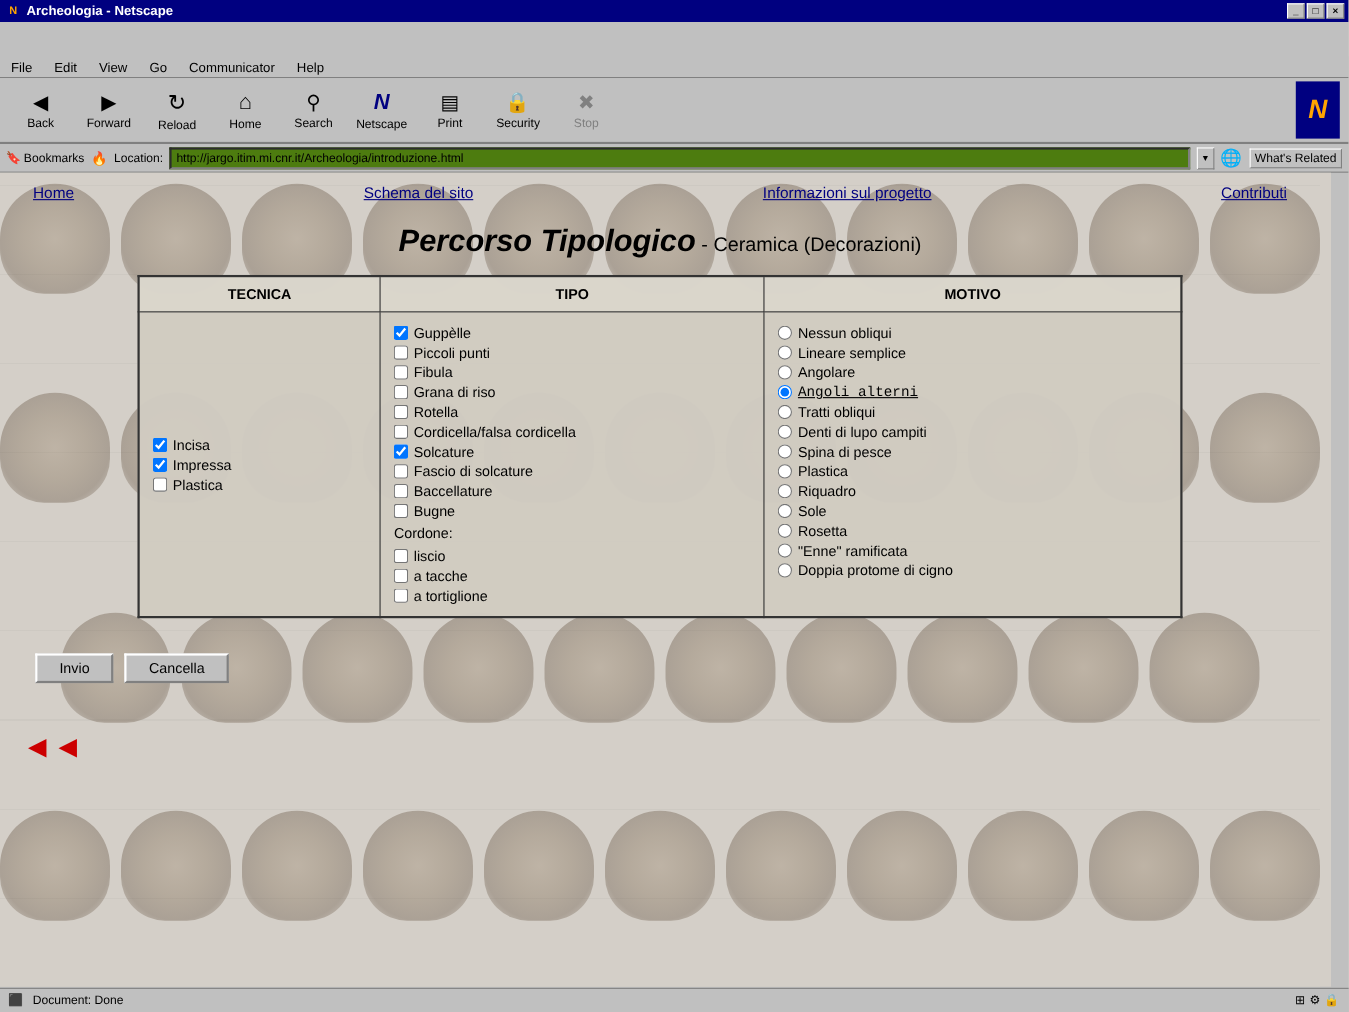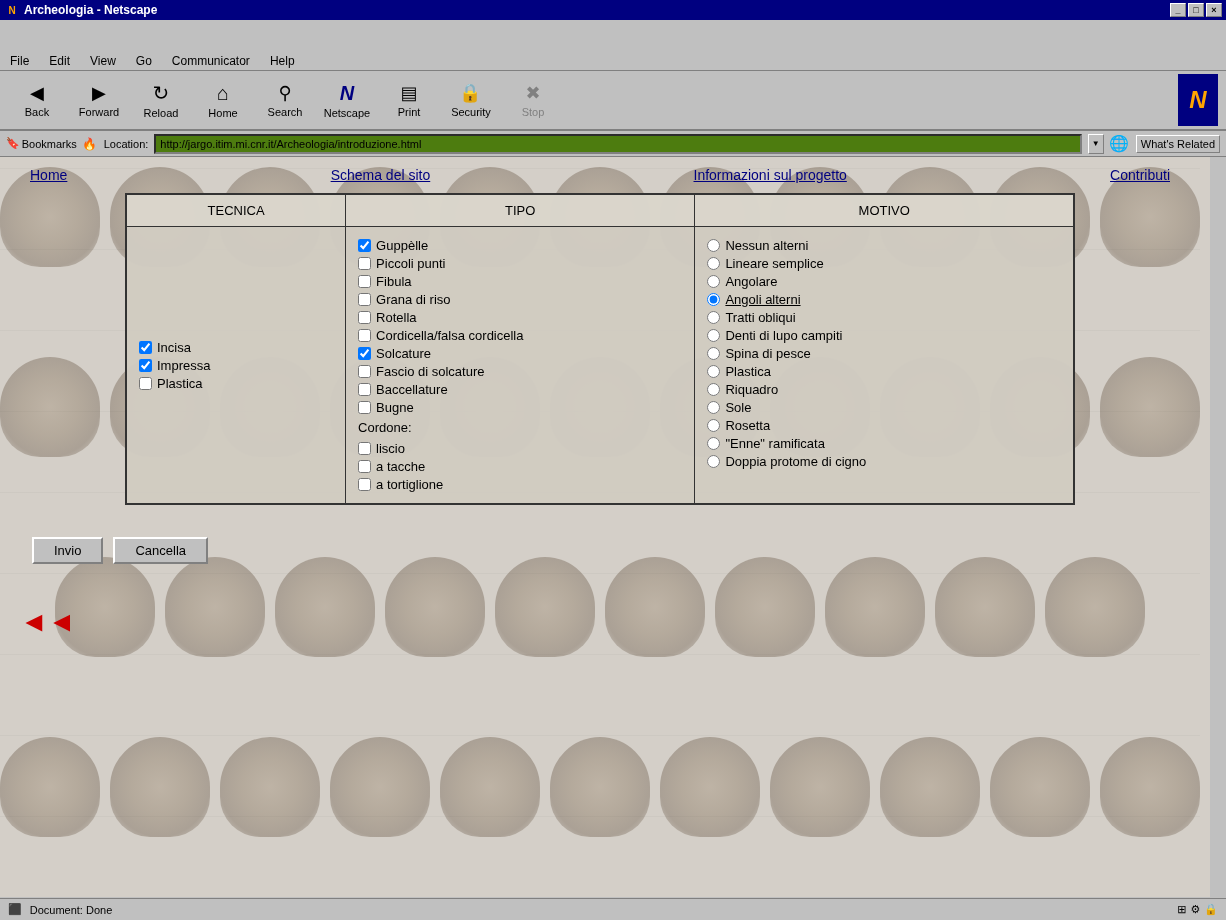--- a/index.html
+++ b/index.html
@@ -196,21 +196,21 @@
       border: 2px solid #333;
       border-collapse: collapse;
       background: rgba(200, 195, 185, 0.85);
     }
     #form-table th {
       background: rgba(220, 215, 205, 0.9);
       border: 1px solid #333;
       padding: 8px;
       text-align: center;
       font-size: 13px;
-      font-weight: normal;
+      font-weight: bold;
     }
     #form-table td {
       border: 1px solid #333;
       padding: 8px 12px;
       vertical-align: top;
       background: rgba(210, 205, 195, 0.8);
       font-size: 13px;
     }
 
     .checkbox-item { display: flex; align-items: center; gap: 5px; margin: 3px 0; }
@@ -416,20 +416,23 @@
 
       </div>
 
       <div id="nav-links">
         <a class="nav-link">Home</a>
         <a class="nav-link">Schema del sito</a>
         <a class="nav-link">Informazioni sul progetto</a>
         <a class="nav-link">Contributi</a>
       </div>
 
+      <div id="main-heading">
+        <span style="font-style:italic; font-weight:bold; font-size:28px;">Percorso Tipologico</span><span style="font-style:normal; font-weight:normal; font-size:18px;"> - Ceramica (Decorazioni)</span>
+      </div>
 
       <table id="form-table">
         <thead>
           <tr>
             <th style="width:220px;">TECNICA</th>
             <th style="width:350px;">TIPO</th>
             <th style="width:380px;">MOTIVO</th>
           </tr>
         </thead>
         <tbody>
@@ -502,33 +505,33 @@
               </div>
               <div class="checkbox-item">
                 <input type="checkbox" id="tortiglione" style="">
                 <label for="tortiglione">a tortiglione</label>
               </div>
             </td>
 
             <td>
               <div class="radio-item">
                 <input type="radio" name="motivo" id="nessun" style="">
-                <label for="nessun">Nessun alterni</label>
+                <label for="nessun">Nessun obliqui</label>
               </div>
               <div class="radio-item">
                 <input type="radio" name="motivo" id="lineare" style="">
                 <label for="lineare">Lineare semplice</label>
               </div>
               <div class="radio-item">
                 <input type="radio" name="motivo" id="angolare" style="">
                 <label for="angolare">Angolare</label>
               </div>
               <div class="radio-item">
                 <input type="radio" name="motivo" id="angoli" checked="" style="">
-                <label for="angoli" style="text-decoration:underline;">Angoli alterni</label>
+                <label for="angoli" style="text-decoration:underline;font-family:Liberation Mono, monospace;">Angoli alterni</label>
               </div>
               <div class="radio-item">
                 <input type="radio" name="motivo" id="tratti" style="">
                 <label for="tratti">Tratti obliqui</label>
               </div>
               <div class="radio-item">
                 <input type="radio" name="motivo" id="denti" style="">
                 <label for="denti">Denti di lupo campiti</label>
               </div>
               <div class="radio-item">

